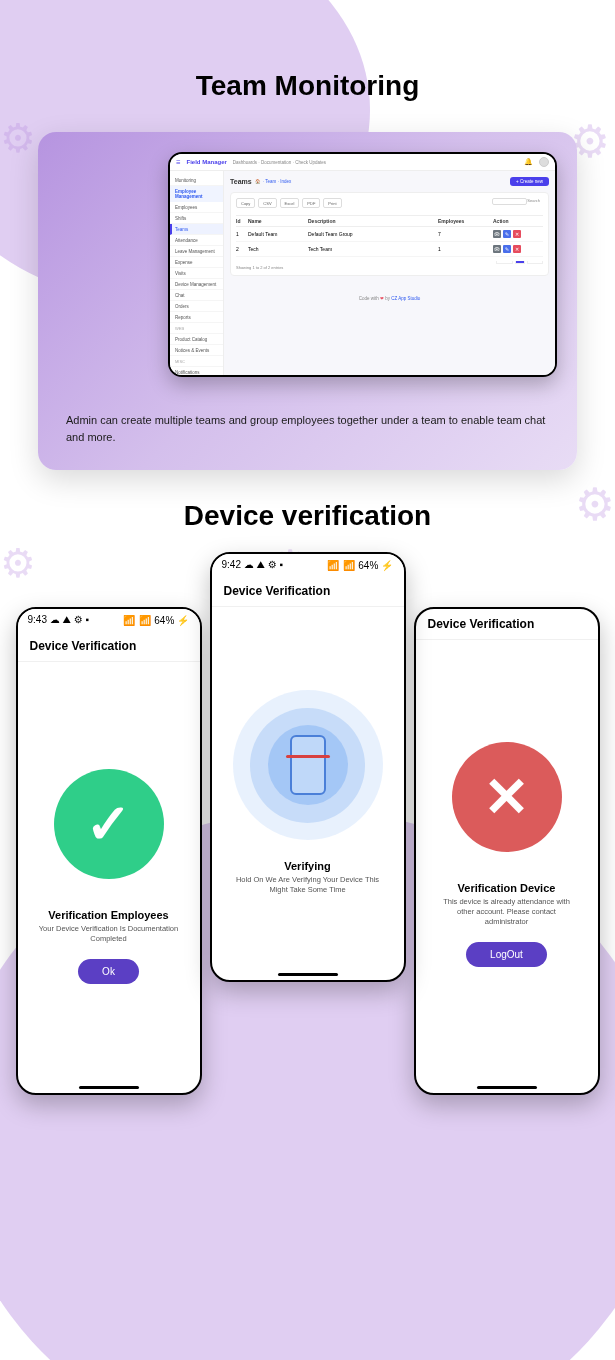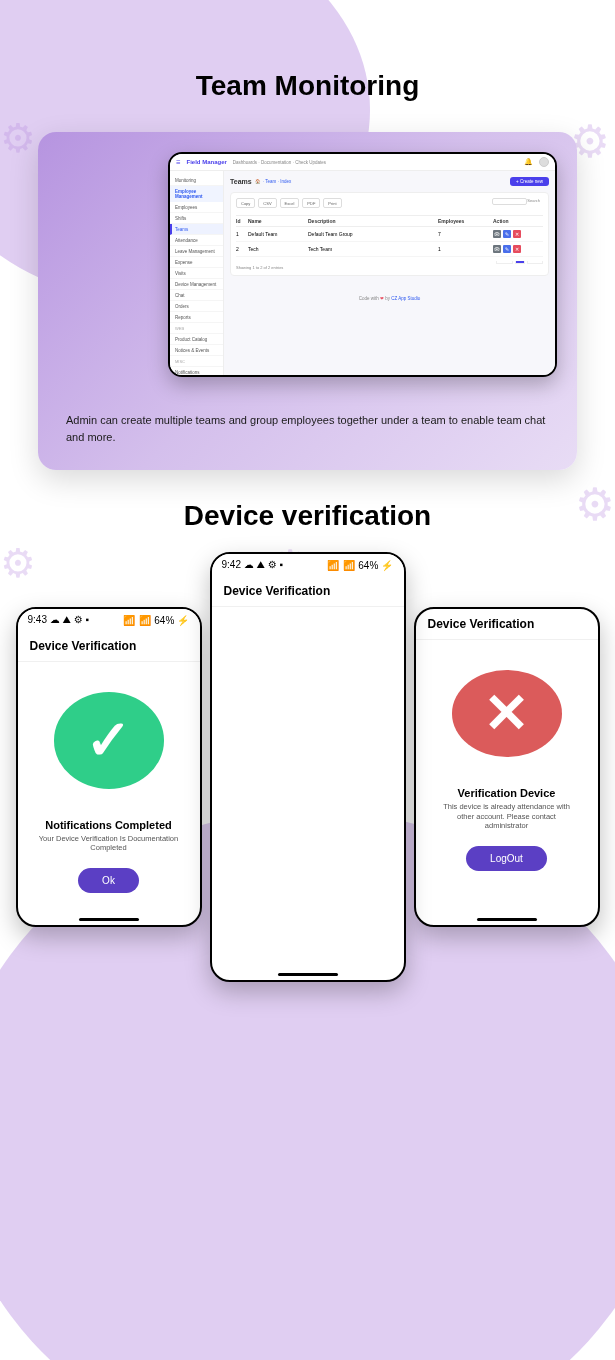--- a/index.html
+++ b/index.html
@@ -45,21 +45,21 @@
 .ap-showing{margin-top:4px;color:#888;font-size:4px}
 .ap-pagination{float:right;display:flex;gap:2px;align-items:center;margin-top:-6px}
 .ap-page{padding:1px 3px;font-size:4px;border:1px solid #eee}
 .ap-page-active{background:#4a3feb;color:#fff}
 .ap-footer{text-align:center;margin-top:20px;color:#888;font-size:4.5px}
 .ap-heart{color:#e64c5e}
 .ap-link{color:#2e59f0}
 .card-desc{font-size:11px;color:#1a1a1a;line-height:1.5;padding:10px 8px 5px}
 .phones{display:flex;justify-content:center;gap:8px;margin:0 8px;position:relative}
 .phone{background:#fff;border:2.5px solid #000;border-radius:20px;width:186px;overflow:hidden;box-shadow:0 10px 25px rgba(0,0,0,0.25);position:relative}
-.phone.side{height:320px;margin-top:55px}
+.phone.side{height:488px;margin-top:55px}
 .phone.center{height:430px;width:196px;z-index:3}
 .status-bar{display:flex;justify-content:space-between;align-items:center;padding:5px 10px;font-size:10px;color:#000;background:#fff}
 .screen-title{font-size:12px;font-weight:600;padding:8px 12px;border-bottom:1px solid #f0f0f0}
 .screen-body{display:flex;flex-direction:column;align-items:center;justify-content:center;padding:30px 15px;height:calc(100% - 55px)}
 .big-circle{width:110px;height:110px;border-radius:50%;display:flex;align-items:center;justify-content:center;margin-bottom:30px}
 .green{background:#2fce89}
 .red{background:#db5b5b}
 .check-mark{color:#fff;font-size:55px;font-weight:bold}
 .x-mark{color:#fff;font-size:55px;font-weight:bold}
 .status-title{font-size:11px;font-weight:600;text-align:center;margin-bottom:3px}
@@ -195,33 +195,45 @@
     <div class="phone side">
       <div class="status-bar">
         <span><span>9:43</span> <span>☁ ⛰ ⚙ ▪</span></span>
         <span>📶 📶 64% ⚡</span>
       </div>
       <div class="screen-title">Device Verification</div>
       <div class="screen-body">
         <div class="big-circle green">
             <span class="check-mark">✓</span>
           </div>
-        <div class="status-title">Notifications Completed</div>
+        <div class="status-title">Verification Employees</div>
         <div class="status-desc">Your Device Verification Is Documentation Completed</div>
         <button class="pill-btn">Ok</button>
       </div>
       <div class="bottom-bar"></div>
     </div>
 
     <div class="phone center">
       <div class="status-bar">
         <span><span>9:42</span> <span>☁ ⛰ ⚙ ▪</span></span>
         <span>📶 📶 64% ⚡</span>
       </div>
       <div class="screen-title">Device Verification</div>
+      <div class="screen-body">
+        <div class="verify-rings">
+          <div class="ring ring1"></div>
+          <div class="ring ring2"></div>
+          <div class="ring ring3"></div>
+          <div class="phone-icon">
+              <div class="scan-line"></div>
+            </div>
+        </div>
+        <div class="status-title">Verifying</div>
+        <div class="status-desc">Hold On We Are Verifying Your Device This Might Take Some Time</div>
+      </div>
       <div class="bottom-bar"></div>
     </div>
 
     <div class="phone side">
       <div class="screen-title">Device Verification</div>
       <div class="screen-body">
         <div class="big-circle red">
             <span class="x-mark">✕</span>
           </div>
         <div class="status-title">Verification Device</div>

